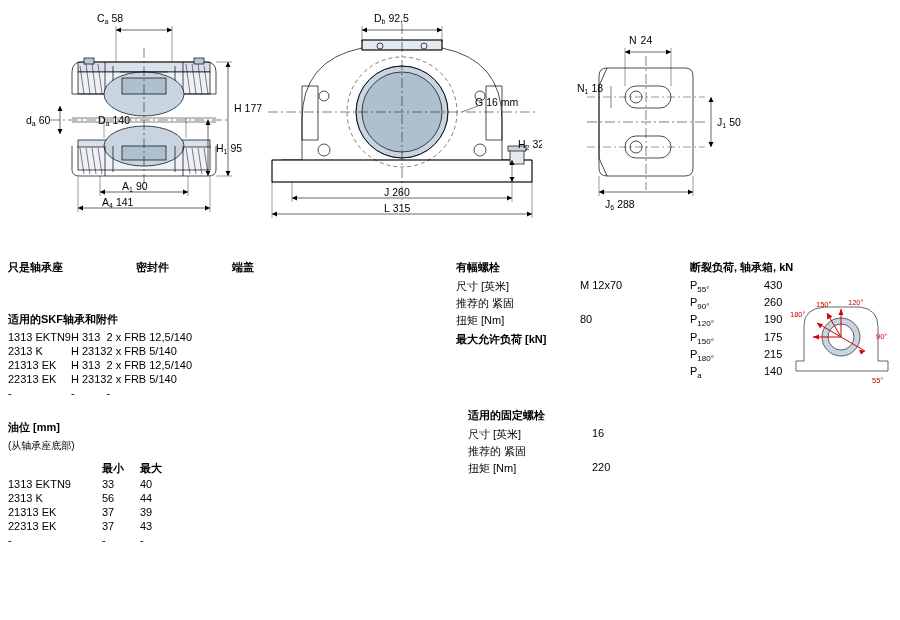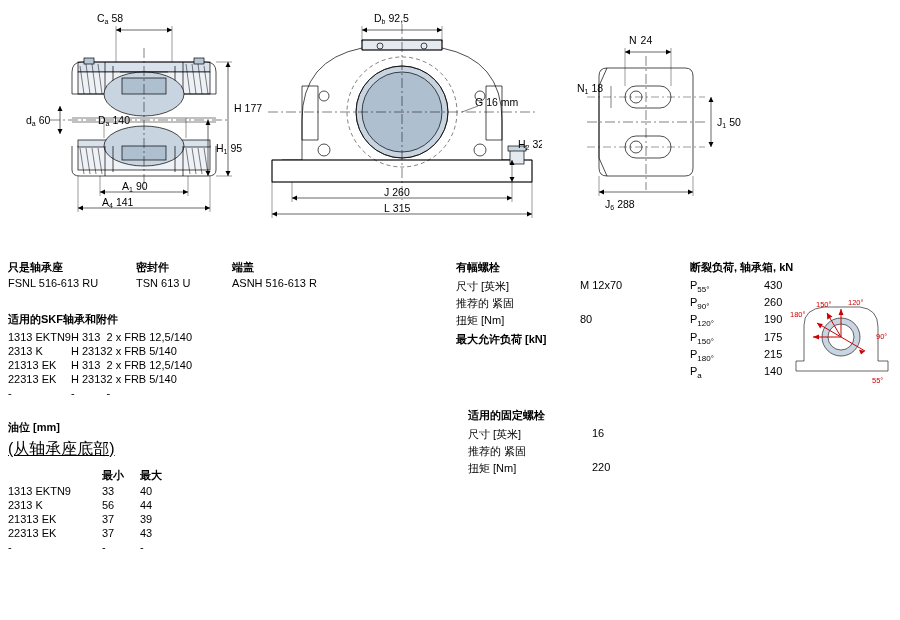--- a/index.html
+++ b/index.html
@@ -11,21 +11,21 @@
   svg{display:block;}
   .drawings{position:absolute;left:0;top:0;width:900px;height:240px;}
   .tables{position:absolute;left:0;top:240px;width:900px;height:380px;}
 
   
   .tbl{position:absolute;font-size:11px;}
   .tbl table{border-collapse:collapse;}
   .tbl td{padding:0 0 2px 0;vertical-align:top;white-space:nowrap;}
   .hdr{font-weight:bold;}
   .sec-title{font-weight:bold;margin-bottom:4px;}
-  .sub{font-size:16px;text-decoration:underline;}
+  .sub{font-size:10px;}
 </style>
 </head>
 <body>
 
 <div class="drawings">
 
   <svg width="260" height="240" viewBox="0 0 260 240" style="position:absolute;left:10px;top:0;">
     <g stroke="#000" fill="none" stroke-width="0.7">
 
       <path d="M62,62 L62,150 L62,163 L205,163 L205,62 Z" stroke="none" fill="none"></path>
@@ -252,25 +252,20 @@
 <div class="tables">
 
   <div class="tbl" style="left:8px;top:20px;">
     <table>
       <tbody>
           <tr>
         <td class="hdr" style="width:128px;">只是轴承座</td>
         <td class="hdr" style="width:96px;">密封件</td>
         <td class="hdr">端盖</td>
       </tr>
-      <tr>
-        <td>FSNL 516-613 RU</td>
-        <td>TSN 613 U</td>
-        <td>ASNH 516-613 R</td>
-      </tr>
     </tbody>
       </table>
   </div>
 
   <div class="tbl" style="left:8px;top:72px;">
     <div class="sec-title">适用的SKF轴承和附件</div>
     <table>
       <tbody>
       <tr>
         <td>1313 EKTN9</td>

